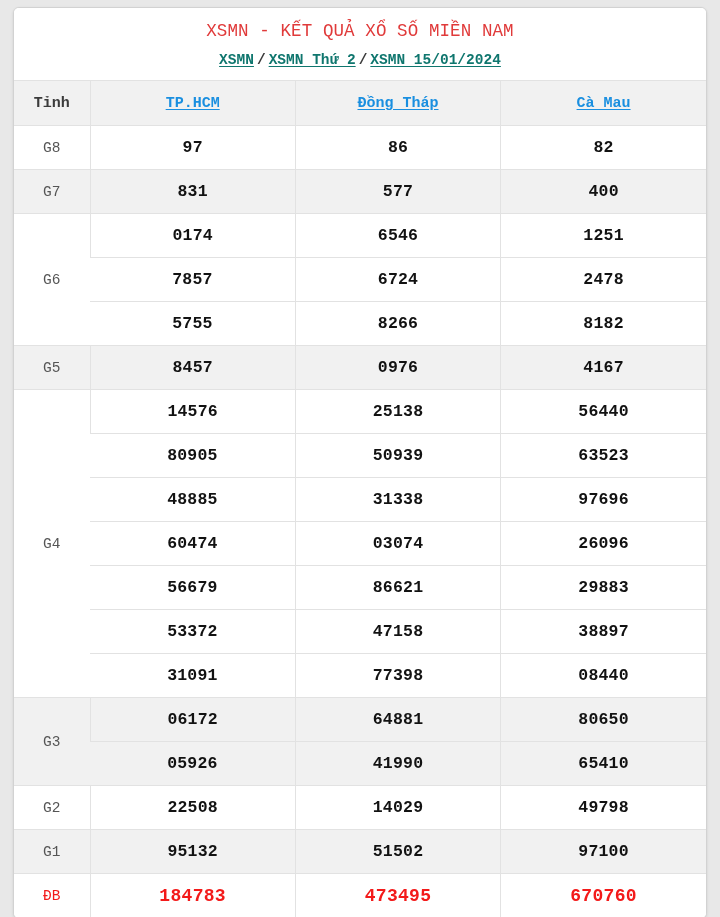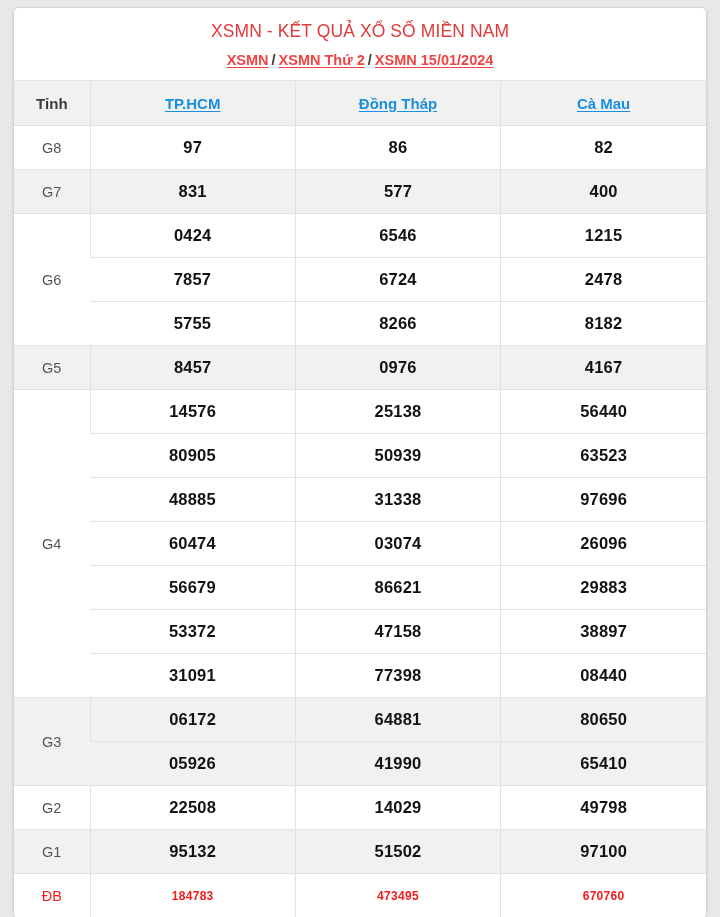--- a/index.html
+++ b/index.html
@@ -10,20 +10,21 @@
     height: 917px;
     background: #e8e8e8;
     font-family: "Liberation Sans", sans-serif;
     overflow: hidden;
   }
   #page {
     position: relative;
     width: 720px;
     height: 684px;
     background: #e8e8e8;
+    font-family: Liberation Mono, monospace;
   }
   .card {
     position: absolute;
     left: 13px;
     top: 7px;
     width: 694px;
     background: #ffffff;
     border: 1px solid #d2d2d2;
     border-radius: 6px;
     box-shadow: 0 1px 3px rgba(0,0,0,0.10);
@@ -44,21 +45,21 @@
     white-space: nowrap;
   }
   .crumbs {
     font-size: 14.5px;
     font-weight: bold;
     line-height: 1.2;
     white-space: nowrap;
     color: #444;
   }
   .crumbs a {
-    color: #ef4444;
+    color: #0f766e;
     text-decoration: underline;
     text-underline-offset: 2px;
     cursor: pointer;
   }
   .crumb-sep {
     color: #3a3a3a;
     padding: 0 3px;
     font-weight: bold;
   }
 
@@ -111,21 +112,21 @@
     font-weight: normal;
     color: #555555;
     letter-spacing: 0;
     margin-left: 44px;
   }
   tr.band-grey > td { background: #f1f1f1; }
   tr.band-white > td { background: #ffffff; }
   td.label.grey { background: #f1f1f1; }
   td.label.white { background: #ffffff; }
 
-  td.special { color: #f31a1a; font-size: 12px; letter-spacing: 0.3px; margin-left: 20px; }
+  td.special { color: #f31a1a; font-size: 18px; letter-spacing: 0.3px; margin-left: 20px; }
   td.label.special-label { color: #f31a1a; font-size: 14.5px; font-weight: normal; }
 </style>
 </head>
 <body>
 
 <div id="page">
   <div class="card">
 
     <div class="head-block">
       <div class="title">XSMN - KẾT QUẢ XỔ SỐ MIỀN NAM</div>
@@ -157,23 +158,23 @@
             <td>82</td>
           </tr>
           <tr class="band-grey">
             <td class="label grey" rowspan="1">G7</td>
             <td>831</td>
             <td>577</td>
             <td>400</td>
           </tr>
           <tr class="band-white">
             <td class="label white" rowspan="3">G6</td>
-            <td>0424</td>
+            <td>0174</td>
             <td>6546</td>
-            <td>1215</td>
+            <td>1251</td>
           </tr>
           <tr class="band-white">
             <td>7857</td>
             <td>6724</td>
             <td>2478</td>
           </tr>
           <tr class="band-white">
             <td>5755</td>
             <td>8266</td>
             <td>8182</td>

